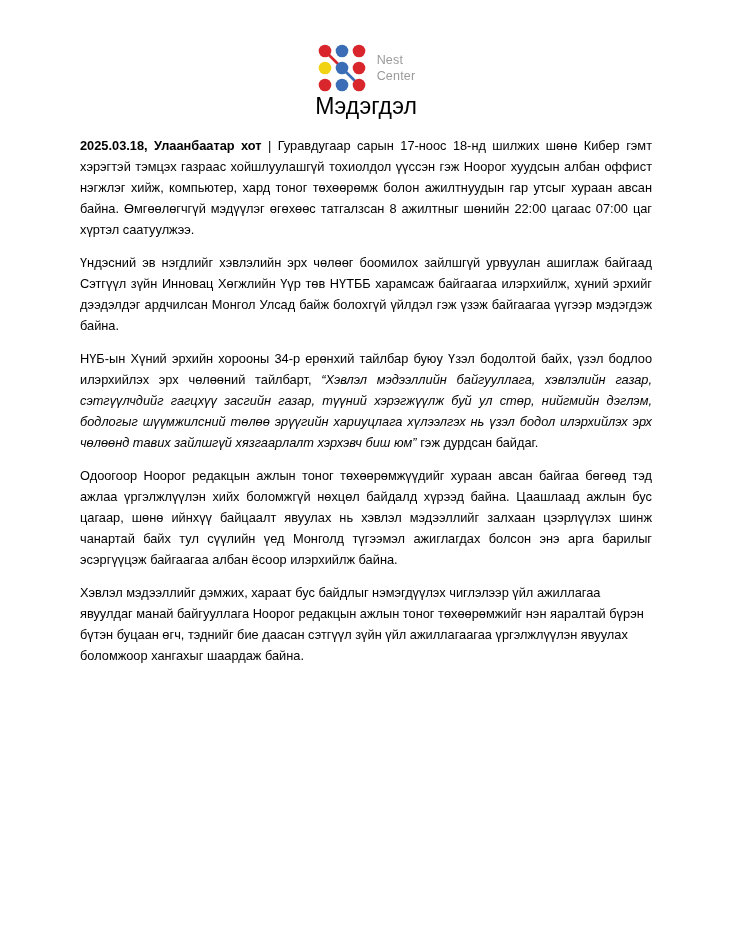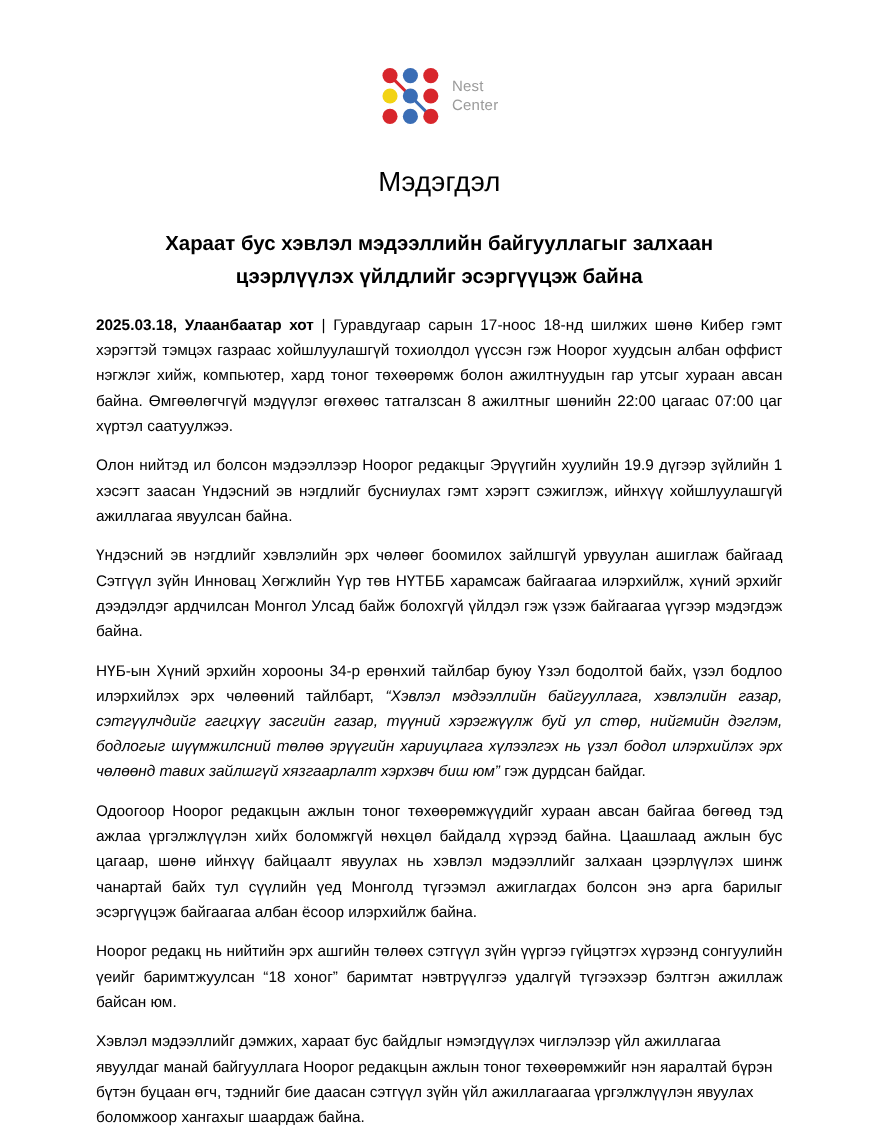--- a/index.html
+++ b/index.html
@@ -18,39 +18,38 @@
     width: 732px;
     height: 942px;
     background: #ffffff;
     box-sizing: border-box;
   }
   .logo-row {
     display: flex;
     justify-content: center;
     align-items: center;
     gap: 10px;
-    padding-top: 55px;
+    padding-top: 43px;
   }
   .logo-mark {
     width: 50px;
     height: 50px;
     display: block;
   }
   .logo-text {
     font-size: 12.5px;
     line-height: 1.3;
     color: #9b9b9b;
     letter-spacing: 0.2px;
   }
   .doc-title {
     text-align: center;
     font-size: 23px;
     font-weight: 400;
     color: #000;
-    margin-top: 33px;
   }
   .doc-subtitle {
     text-align: center;
     font-size: 17px;
     font-weight: 700;
     line-height: 28px;
     max-width: 545px;
     margin: 24px auto 0 auto;
     color: #000;
   }
@@ -94,48 +93,41 @@
       <circle cx="42" cy="42" r="6.3" fill="#d8262c"></circle>
     </svg>
     <div class="logo-text">
       <div>Nest</div>
       <div>Center</div>
     </div>
   </div>
 
   <div class="doc-title">Мэдэгдэл</div>
 
-  <div class="doc-subtitle">Хараат бус хэвлэл мэдээллийн байгууллагыг залхаан цээрлүүлэх үйлдлийг эсэргүүцэж байна</div>
 
   <div class="body-text">
 
     <p>
       <strong>2025.03.18, Улаанбаатар хот</strong><span> | </span><span>Гуравдугаар сарын 17-ноос 18-нд шилжих шөнө Кибер гэмт хэрэгтэй тэмцэх газраас хойшлуулашгүй тохиолдол үүссэн гэж Ноорог хуудсын албан оффист нэгжлэг хийж, компьютер, хард тоног төхөөрөмж болон ажилтнуудын гар утсыг хураан авсан байна. Өмгөөлөгчгүй мэдүүлэг өгөхөөс татгалзсан 8 ажилтныг шөнийн 22:00 цагаас 07:00 цаг хүртэл саатуулжээ.</span>
     </p>
 
 
-    <p>
-      <span>Олон нийтэд ил болсон мэдээллээр Ноорог редакцыг Эрүүгийн хуулийн 19.9 дүгээр зүйлийн 1 хэсэгт заасан Үндэсний эв нэгдлийг бусниулах гэмт хэрэгт сэжиглэж, ийнхүү хойшлуулашгүй ажиллагаа явуулсан байна.</span>
-    </p>
 
     <p>
       <span>Үндэсний эв нэгдлийг хэвлэлийн эрх чөлөөг боомилох зайлшгүй урвуулан ашиглаж байгаад Сэтгүүл зүйн Инновац Хөгжлийн Үүр төв НҮТББ харамсаж байгаагаа илэрхийлж, хүний эрхийг дээдэлдэг ардчилсан Монгол Улсад байж болохгүй үйлдэл гэж үзэж байгаагаа үүгээр мэдэгдэж байна.</span>
     </p>
 
     <p>
       <span>НҮБ-ын Хүний эрхийн хорооны 34-р ерөнхий тайлбар буюу Үзэл бодолтой байх, үзэл бодлоо илэрхийлэх эрх чөлөөний тайлбарт, </span><em>“Хэвлэл мэдээллийн байгууллага, хэвлэлийн газар, сэтгүүлчдийг гагцхүү засгийн газар, түүний хэрэгжүүлж буй ул стөр, нийгмийн дэглэм, бодлогыг шүүмжилсний төлөө эрүүгийн хариуцлага хүлээлгэх нь үзэл бодол илэрхийлэх эрх чөлөөнд тавих зайлшгүй хязгаарлалт хэрхэвч биш юм”</em><span> гэж дурдсан байдаг.</span>
     </p>
 
     <p>
       <span>Одоогоор Ноорог редакцын ажлын тоног төхөөрөмжүүдийг хураан авсан байгаа бөгөөд тэд ажлаа үргэлжлүүлэн хийх боломжгүй нөхцөл байдалд хүрээд байна. Цаашлаад ажлын бус цагаар, шөнө ийнхүү байцаалт явуулах нь хэвлэл мэдээллийг залхаан цээрлүүлэх шинж чанартай байх тул сүүлийн үед Монголд түгээмэл ажиглагдах болсон энэ арга барилыг эсэргүүцэж байгаагаа албан ёсоор илэрхийлж байна.</span>
     </p>
 
-    <p>
-      <span>Ноорог редакц нь нийтийн эрх ашгийн төлөөх сэтгүүл зүйн үүргээ гүйцэтгэх хүрээнд сонгуулийн үеийг баримтжуулсан “18 хоног” баримтат нэвтрүүлгээ удалгүй түгээхээр бэлтгэн ажиллаж байсан юм.</span>
-    </p>
 
     <p class="align-left">
       <span>Хэвлэл мэдээллийг дэмжих, хараат бус байдлыг нэмэгдүүлэх чиглэлээр үйл ажиллагаа явуулдаг манай байгууллага Ноорог редакцын ажлын тоног төхөөрөмжийг нэн яаралтай бүрэн бүтэн буцаан өгч, тэднийг бие даасан сэтгүүл зүйн үйл ажиллагаагаа үргэлжлүүлэн явуулах боломжоор хангахыг шаардаж байна.</span>
     </p>
 
   </div>
 
 </div>
 
 </body></html>

